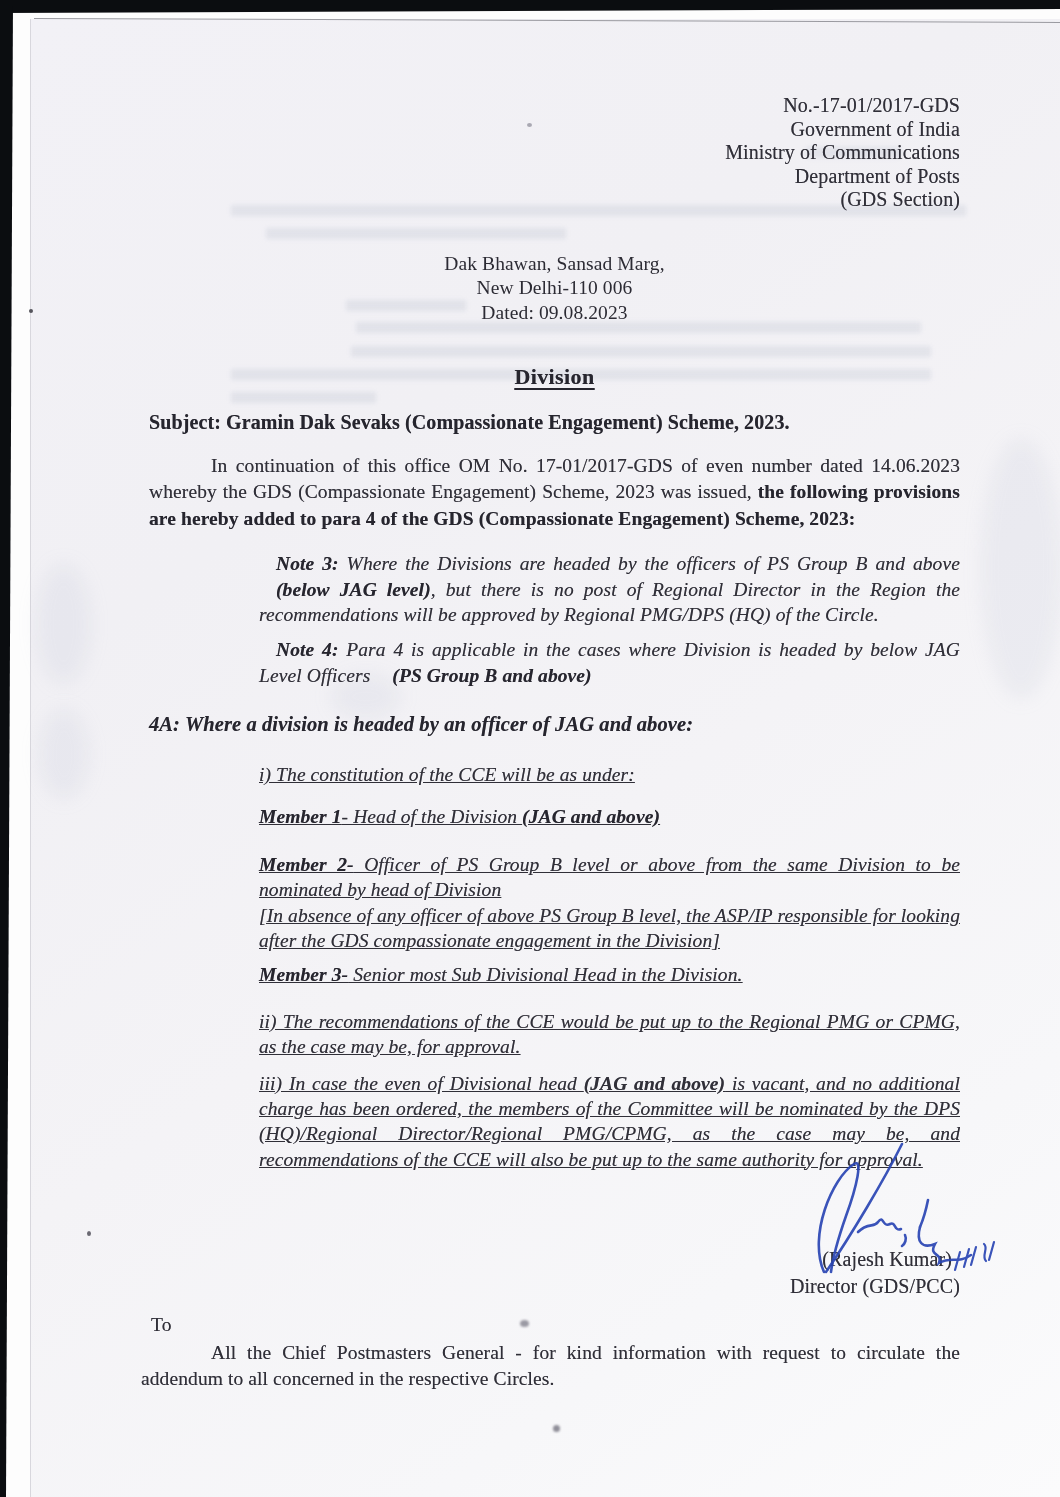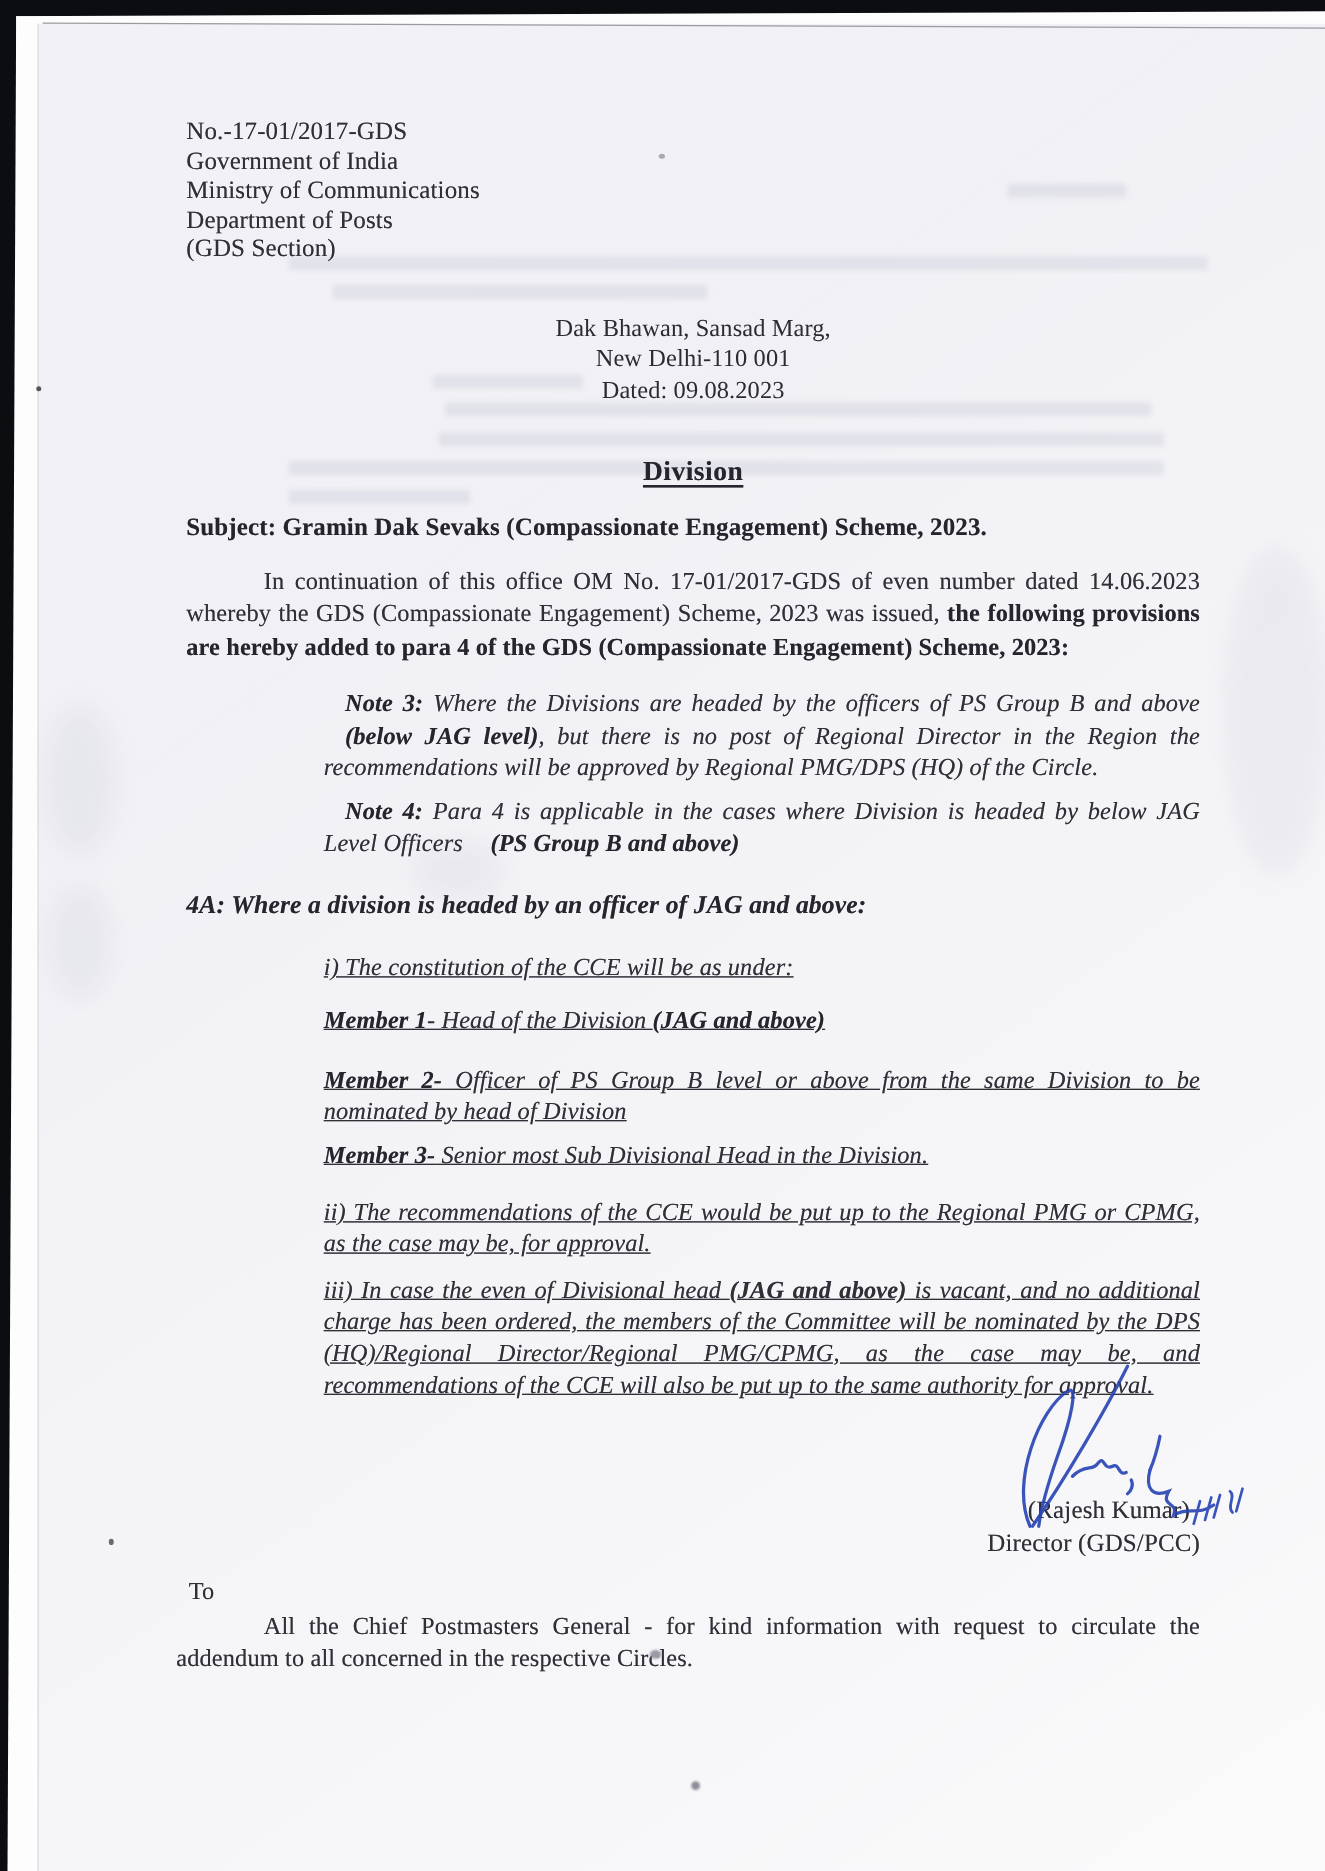--- a/index.html
+++ b/index.html
@@ -27,21 +27,21 @@
     position:absolute;left:30px;top:19px;right:0;bottom:0;
     background:linear-gradient(145deg,#f2f1f6 0%,#f1f0f4 30%,#f4f3f6 55%,#f7f7f9 80%,#fbfbfc 100%);
     border-left:1px solid #d8d7dd;
   }
   .content{
     position:relative;z-index:2;
     padding:75px 100px 0 118px;
     color:#302f38;font-size:19.5px;line-height:1.34;letter-spacing:.1px;
     text-shadow:0 0 .4px rgba(48,47,56,.55);
   }
-  .hdr{text-align:left;font-size:20px;line-height:1.18;font-weight:400;}
+  .hdr{text-align:right;font-size:20px;line-height:1.18;font-weight:400;}
   .addr{text-align:center;font-size:19.5px;line-height:1.25;margin-top:40px;font-weight:700;text-shadow:none;color:#2c2b34;}
   .addr div{font-weight:400;}
   .title{
     text-align:center;font-size:22px;font-weight:700;margin-top:37px;
     text-decoration:underline;text-underline-offset:4px;letter-spacing:.4px;color:#26252e;
   }
   .subject{font-weight:700;font-size:20px;margin-top:17px;color:#26252e;}
   .p1{margin-top:18px;text-align:justify;text-indent:62px;}
   .p1 b{color:#26252e;}
   .note{margin:10px 0 0 110px;text-align:justify;font-style:italic;font-size:19.5px;line-height:1.3;}
@@ -94,21 +94,21 @@
       <div class="hdr">
         <div>No.-17-01/2017-GDS</div>
         <div>Government of India</div>
         <div>Ministry of Communications</div>
         <div>Department of Posts</div>
         <div>(GDS Section)</div>
       </div>
 
       <div class="addr">
         <div>Dak Bhawan, Sansad Marg,</div>
-        <div>New Delhi-110 001</div>
+        <div>New Delhi-110 006</div>
         <div>Dated: 09.08.2023</div>
       </div>
 
       <div class="title">Division</div>
 
       <div class="subject">Subject: Gramin Dak Sevaks (Compassionate Engagement) Scheme, 2023.</div>
 
       <p class="p1"><span>In continuation of this office OM No. 17-01/2017-GDS of even number dated 14.06.2023 whereby the GDS (Compassionate Engagement) Scheme, 2023 was issued, </span><b>the following provisions are hereby added to para 4 of the GDS (Compassionate Engagement) Scheme, 2023:</b></p>
 
       <div class="note"><span class="nlabel">Note 3:</span><span> Where the Divisions are headed by the officers of PS Group B and above </span><b>(below JAG level)</b><span>, but there is no post of Regional Director in the Region the recommendations will be approved by Regional PMG/DPS (HQ) of the Circle.</span></div>
@@ -116,20 +116,21 @@
       <div class="note"><span class="nlabel">Note 4:</span><span> Para 4 is applicable in the cases where Division is headed by below JAG Level Officers </span><b>(PS Group B and above)</b></div>
 
       <div class="h4a">4A: Where a division is headed by an officer of JAG and above:</div>
 
       <div class="ind it-i">i) The constitution of the CCE will be as under:</div>
 
       <div class="ind member"><span class="mlabel">Member 1</span><span>- Head of the Division </span><b>(JAG and above)</b></div>
 
       <div class="ind member m2">
         <div><span class="mlabel">Member 2-</span><span> Officer of PS Group B level or above from the same Division to be nominated by head of Division</span></div>
+        <div>[In absence of any officer of above PS Group B level, the ASP/IP responsible for looking after the GDS compassionate engagement in the Division]</div>
       </div>
 
       <div class="ind member m3"><span class="mlabel">Member 3-</span><span> Senior most Sub Divisional Head in the Division.</span></div>
 
       <div class="ind it-ii">ii) The recommendations of the CCE would be put up to the Regional PMG or CPMG, as the case may be, for approval.</div>
 
       <div class="ind it-iii"><span>iii) In case the even of Divisional head </span><b>(JAG and above)</b><span> is vacant, and no additional charge has been ordered, the members of the Committee will be nominated by the DPS (HQ)/Regional Director/Regional PMG/CPMG, as the case may be, and recommendations of the CCE will also be put up to the same authority for approval.</span></div>
 
       <div class="sig-block">
         <svg class="sig-svg" viewBox="0 0 200 145" fill="none">

